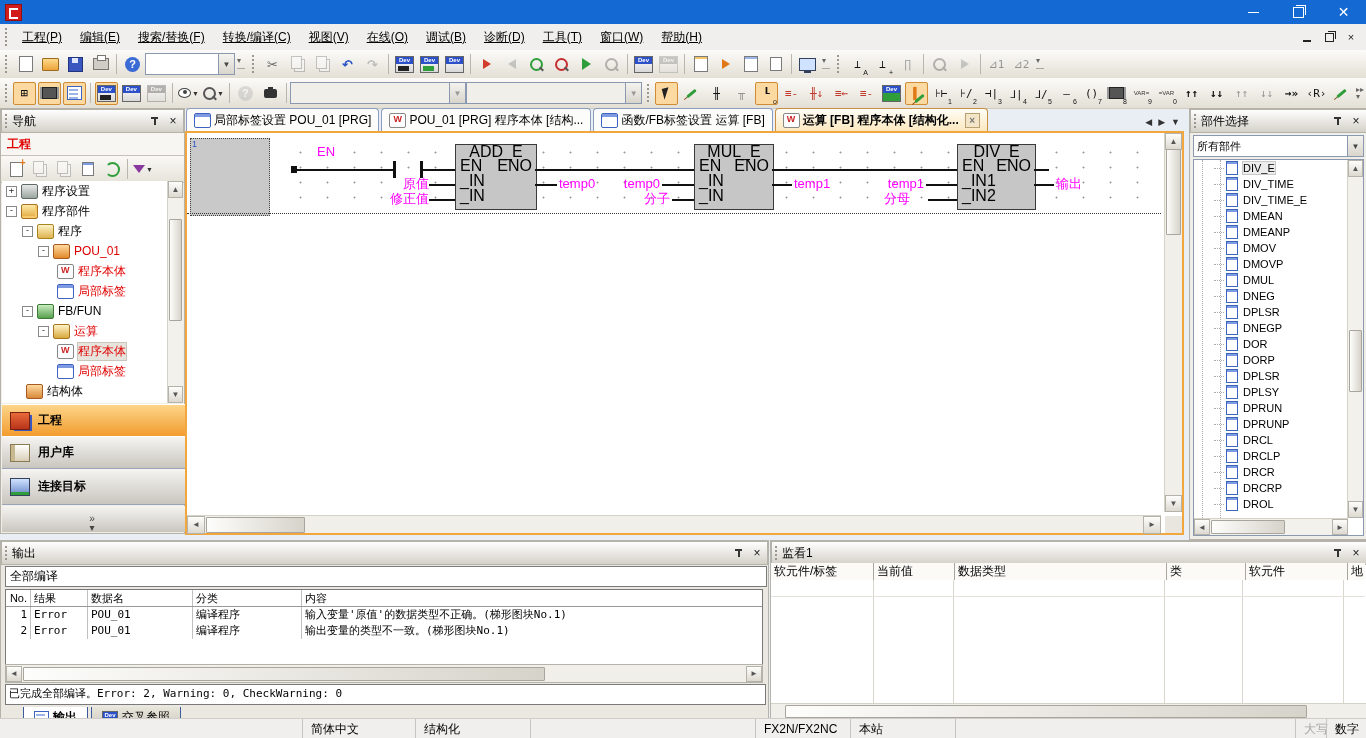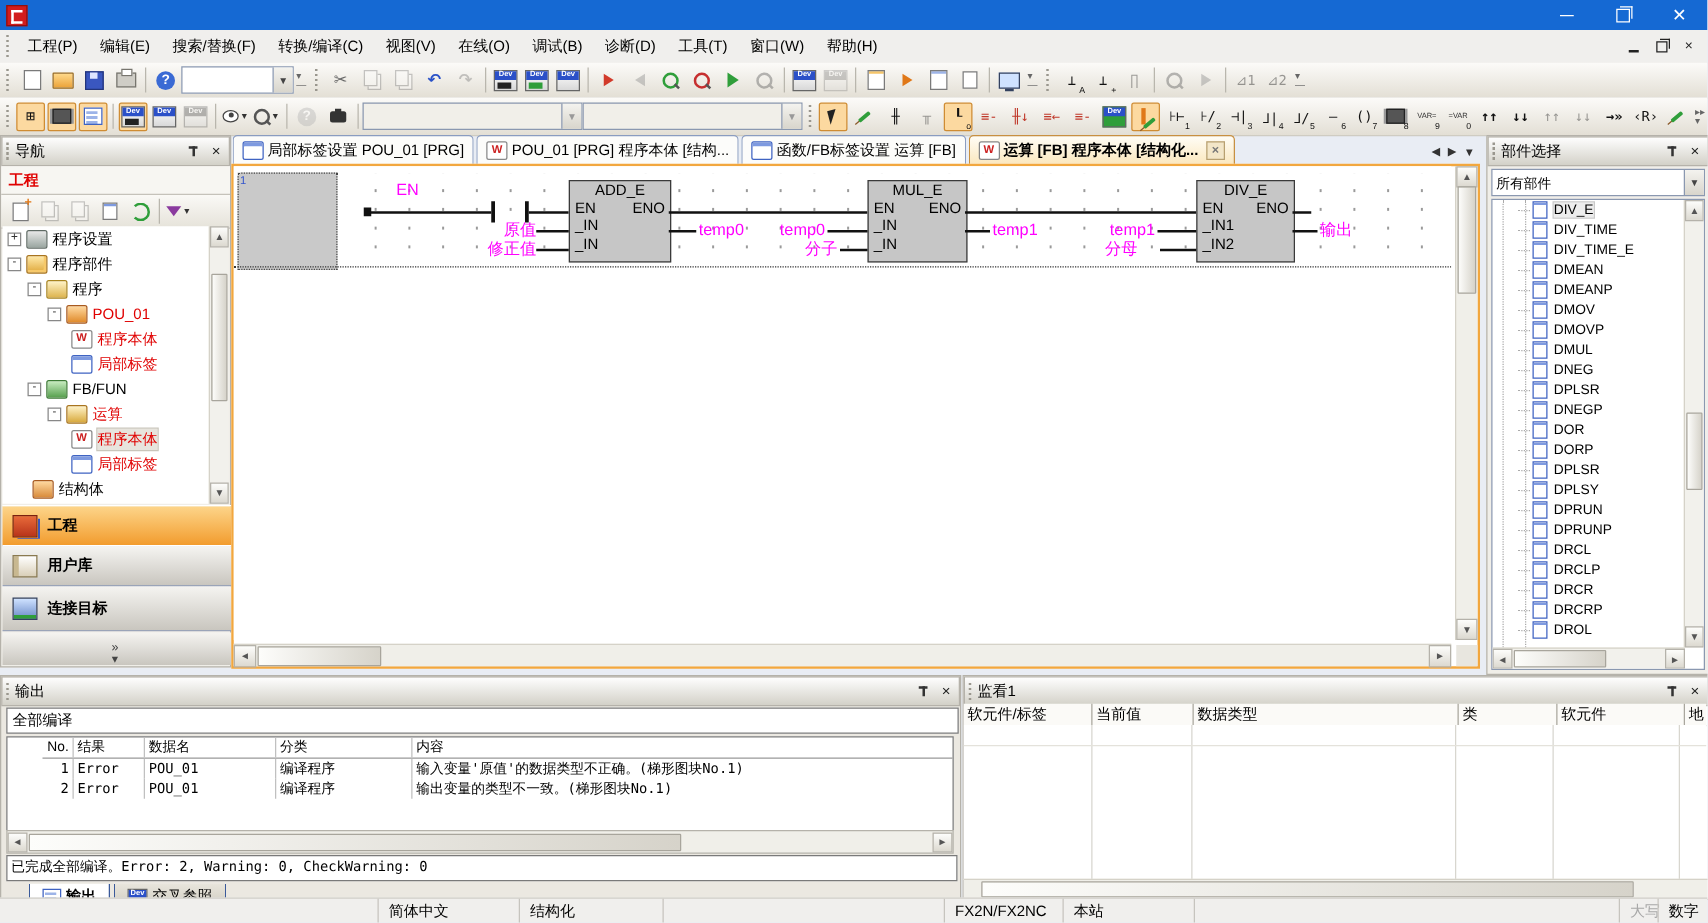--- a/index.html
+++ b/index.html
@@ -14,21 +14,21 @@
   .winbtns{margin-left:auto;display:flex;height:24px;}
   .wbtn{width:45px;height:24px;display:flex;align-items:center;justify-content:center;color:#fff;}
   .wb-min{width:11px;height:1px;background:#fff;}
   .wb-rest{width:9px;height:9px;border:1px solid #fff;position:relative;background:#1569d3;}
   .wb-rest::before{content:"";position:absolute;left:2px;top:-3px;width:9px;height:9px;border:1px solid #fff;border-bottom:none;border-left:none;}
   .wb-close{font-size:14px;line-height:14px;}
 
   
   .menubar{position:absolute;left:0;top:24px;width:1366px;height:26px;background:#f0efed;display:flex;align-items:center;border-bottom:1px solid #e2e0dc;}
   .grip{width:5px;height:18px;margin:0 4px;background:repeating-linear-gradient(#9a978e 0 2px,transparent 2px 4px);background-size:2px 100%;background-repeat:no-repeat;background-position:1px 0;}
-  .menu-item{padding:3px 9px;white-space:nowrap;cursor:default;}
+  .menu-item{padding:3px 9px;white-space:nowrap;cursor:default;text-decoration:underline;}
   .mdibtns{margin-left:auto;display:flex;align-items:center;gap:8px;padding-right:8px;color:#222;}
   .mdib{width:14px;height:13px;display:flex;align-items:center;justify-content:center;font-size:11px;}
   .mdi-min{width:8px;height:2px;background:#222;margin-top:7px;}
   .mdi-rest{width:7px;height:7px;border:1px solid #222;position:relative;}
   .mdi-rest::before{content:"";position:absolute;left:2px;top:-3px;width:7px;height:7px;border:1px solid #222;border-bottom:none;border-left:none;}
 
   
   .toolbar{position:absolute;left:0;width:1366px;background:linear-gradient(#fcfbf9,#e3dfd5);display:flex;align-items:center;border-bottom:1px solid #cfccc2;}
   .tb1{top:50px;height:28px;}
   .tb2{top:78px;height:30px;}
@@ -133,21 +133,21 @@
 
   
   .editor{position:absolute;left:185px;top:131px;width:995px;height:400px;border:2px solid #f2a73e;background:#fff;}
   .canvas{position:absolute;left:0;top:0;width:974px;height:379px;background:#fff;overflow:hidden;}
   .rungbox{position:absolute;left:3px;top:5px;width:78px;height:76px;background:#c9c9c9;border:1px dotted #444;}
   .rungno{position:absolute;left:1px;top:0px;font-size:9px;color:#3355cc;}
   .dots{position:absolute;left:92px;top:6px;width:866px;height:72px;background-image:radial-gradient(circle,#9a9a9a 0.9px,transparent 1.1px);background-size:27px 15px;background-position:8px 6px;}
   .wire{position:absolute;background:#111;}
   .mvar{position:absolute;color:#ff00ff;font-size:13px;line-height:14px;white-space:nowrap;}
   .mvar.r{text-align:right;}
-  .fblock{position:absolute;top:11px;height:64px;background:#c6c6c6;border:1px solid #3a3a3a;font-size:12px;}
+  .fblock{position:absolute;top:11px;height:64px;background:#c6c6c6;border:1px solid #3a3a3a;font-size:16px;}
   .fb-title{text-align:center;line-height:14px;height:14px;}
   .fb-row{display:flex;justify-content:space-between;padding:0 4px;line-height:14px;height:14px;}
   .fb-pin{padding-left:4px;line-height:15px;height:15px;}
   .rungsep{position:absolute;left:0;top:80px;width:974px;border-top:1px dotted #333;}
   .vscroll{position:absolute;right:0;top:0;width:17px;height:379px;background:#f0efe9;border-left:1px solid #d5d2c8;}
   .hscroll{position:absolute;left:0;bottom:0;height:17px;width:974px;background:#f0efe9;border-top:1px solid #d5d2c8;display:flex;align-items:center;}
   .hbtn{width:16px;height:16px;display:flex;align-items:center;justify-content:center;font-size:8px;color:#555;background:linear-gradient(#fdfdfb,#dcd9d0);border:1px solid #b5b2aa;flex:none;}
   .corner{position:absolute;right:0;bottom:0;width:17px;height:17px;background:#e8e6df;}
 
   
@@ -160,21 +160,21 @@
   .g-part{width:10px;height:12px;background:#fff;border:1px solid #3f63c2;box-shadow:inset 0 2px 0 #7e9ae0;margin-right:5px;flex:none;}
   .pl-label{font-size:11px;font-family:"Liberation Sans",sans-serif;}
   .prow.selected .pl-label{background:#ededed;outline:1px solid #c9c9c9;}
   .pl-vscroll{position:absolute;right:0;top:0;width:15px;bottom:17px;background:#f2f1ec;border-left:1px solid #d5d2c8;}
   .pl-hscroll{position:absolute;left:0;right:15px;bottom:0;height:16px;background:#f2f1ec;border-top:1px solid #d5d2c8;display:flex;align-items:center;}
 
   
   .outpanel{position:absolute;left:0;top:540px;width:767px;height:178px;background:#ebe8e1;border:1px solid #b5b2aa;}
   .outmode{position:absolute;left:4px;top:25px;width:756px;height:19px;background:#fff;border:1px solid #7a7a7a;line-height:18px;padding-left:4px;}
   .outtable{position:absolute;left:4px;top:48px;width:756px;height:74px;background:#fff;border:1px solid #7a7a7a;font-size:11px;}
-  .otr{display:flex;height:16px;line-height:16px;margin-left:28px;}
+  .otr{display:flex;height:16px;line-height:16px;}
   .otr.head{border-bottom:1px solid #999;}
   .otc{border-right:1px solid #c0c0c0;padding:0 3px;white-space:nowrap;overflow:hidden;flex:none;}
   .otc.no{width:18px;text-align:right;}
   .otc.res{width:50px;}
   .otc.dn{width:98px;}
   .otc.cat{width:102px;}
   .otc.cont{flex:1;border-right:none;}
   .mono{font-family:"DejaVu Sans Mono",monospace;font-size:11px;}
   .out-hscroll{position:absolute;left:4px;top:123px;width:756px;height:17px;background:#f0efe9;border:1px solid #b5b2aa;display:flex;align-items:center;}
   .outstatus{position:absolute;left:4px;top:143px;width:756px;height:19px;background:#fff;border:1px solid #7a7a7a;line-height:18px;padding-left:3px;}

